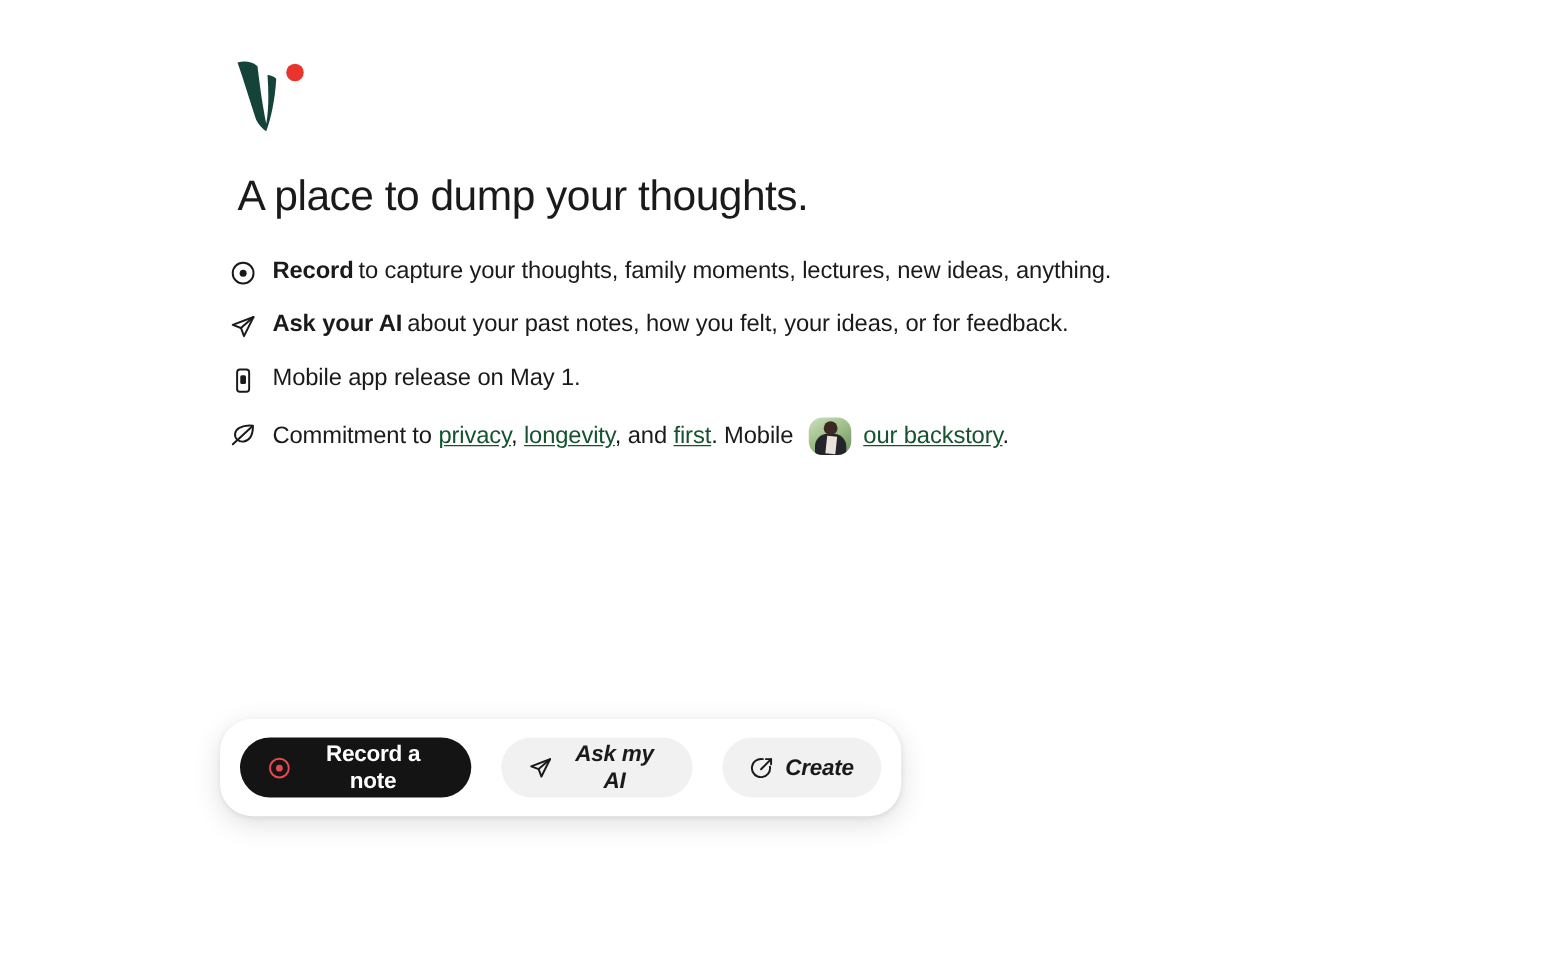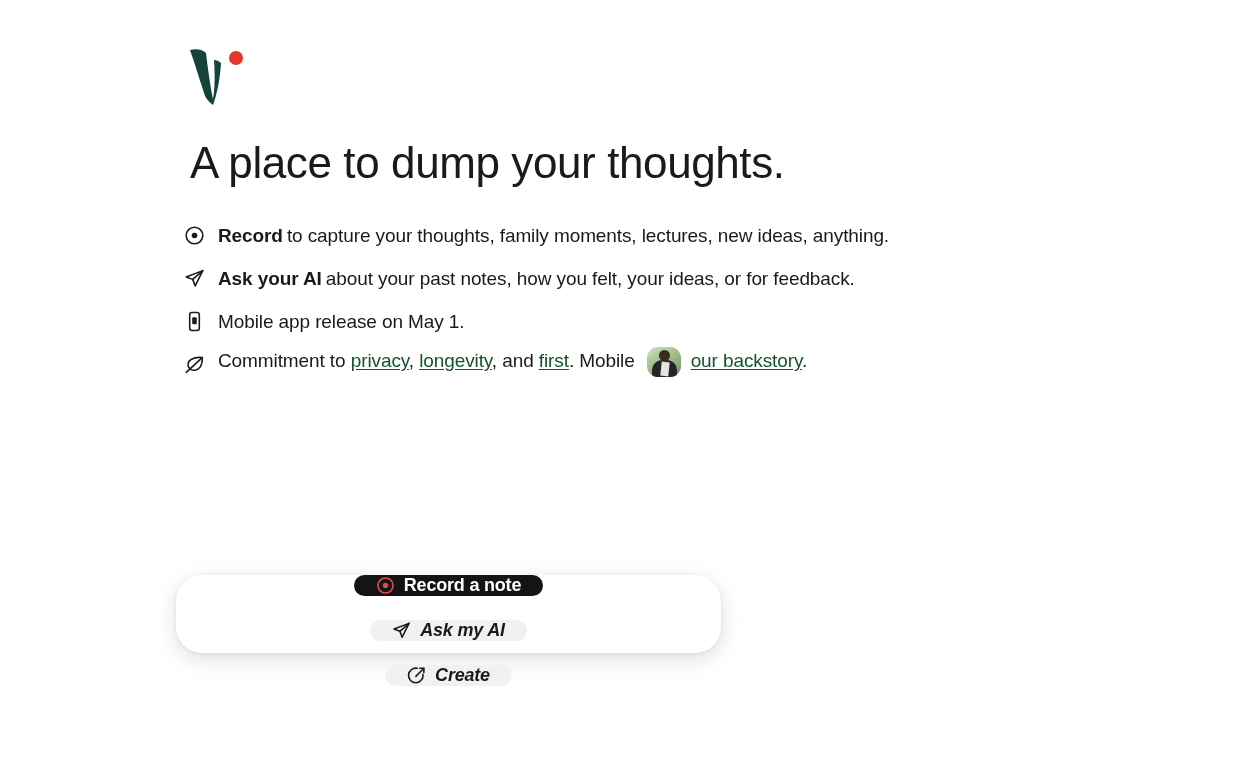--- a/index.html
+++ b/index.html
@@ -29,37 +29,37 @@
     width: 60px;
     height: 62px;
   }
   .logo svg { display: block; }
 
   
   .headline {
     position: absolute;
     left: 190px;
     top: 138px;
-    font-size: 44px;
+    font-size: 34px;
     font-weight: 500;
     letter-spacing: -0.4px;
     color: #1a1a1a;
     white-space: nowrap;
   }
 
   
   .features {
     position: absolute;
     left: 184px;
     top: 205px;
     width: 1000px;
   }
   .feature-row {
     display: flex;
-    align-items: flex-end;
+    align-items: flex-start;
     height: 43px;
     white-space: nowrap;
   }
   .feature-icon {
     width: 26px;
     min-width: 26px;
     height: 26px;
     display: flex;
     align-items: center;
     justify-content: flex-start;
@@ -141,21 +141,20 @@
     top: 575px;
     width: 545px;
     height: 78px;
     background: #ffffff;
     border-radius: 26px;
     box-shadow: 0 6px 22px rgba(0,0,0,0.13), 0 1px 4px rgba(0,0,0,0.07);
     display: flex;
     align-items: center;
     padding: 0 16px;
     gap: 24px;
-    flex-direction: column;
   }
   .cta-btn {
     display: flex;
     align-items: center;
     justify-content: center;
     height: 48px;
     border-radius: 24px;
     padding: 0 22px;
     font-size: 18px;
     font-weight: 700;

